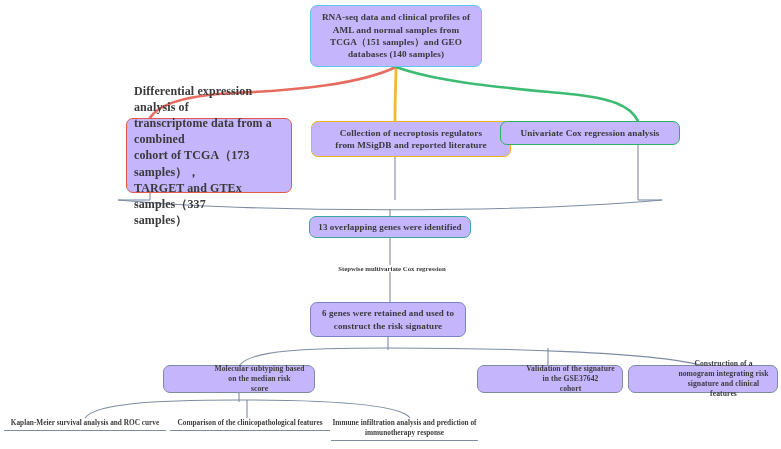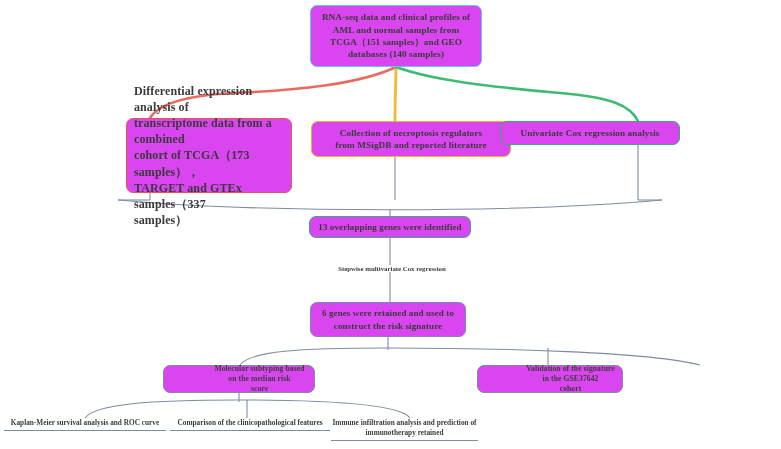--- a/index.html
+++ b/index.html
@@ -28,21 +28,21 @@
     height: 449px;
     pointer-events: none;
   }
   .node {
     position: absolute;
     box-sizing: border-box;
     display: flex;
     align-items: center;
     justify-content: center;
     text-align: center;
-    background: #d946ef;
+    background: #c4b5fd;
     border-style: solid;
     border-width: 1.4px;
     border-radius: 7px;
     font-weight: bold;
     letter-spacing: 0.1px;
     line-height: 1.35;
     padding: 4px 7px;
     z-index: 3;
   }
   .node .txt {
@@ -229,27 +229,31 @@
   <div class="node slate" id="node-subtyping">
     <span class="txt">Molecular subtyping based on the median risk
 score</span>
   </div>
 
   <div class="node slate" id="node-validation">
     <span class="txt">Validation of the signature in the GSE37642
 cohort</span>
   </div>
 
+  <div class="node slate" id="node-nomogram">
+    <span class="txt">Construction of a nomogram integrating risk
+signature and clinical features</span>
+  </div>
 
   <div class="leaf" id="leaf-km">
     <span class="txt">Kaplan-Meier survival analysis and ROC curve</span>
   </div>
 
   <div class="leaf" id="leaf-clinicopath">
     <span class="txt">Comparison of the clinicopathological features</span>
   </div>
 
   <div class="leaf" id="leaf-immune">
     <span class="txt">Immune infiltration analysis and prediction of
-immunotherapy retained</span>
+immunotherapy response</span>
   </div>
 
 </div>
 
 </body></html>

